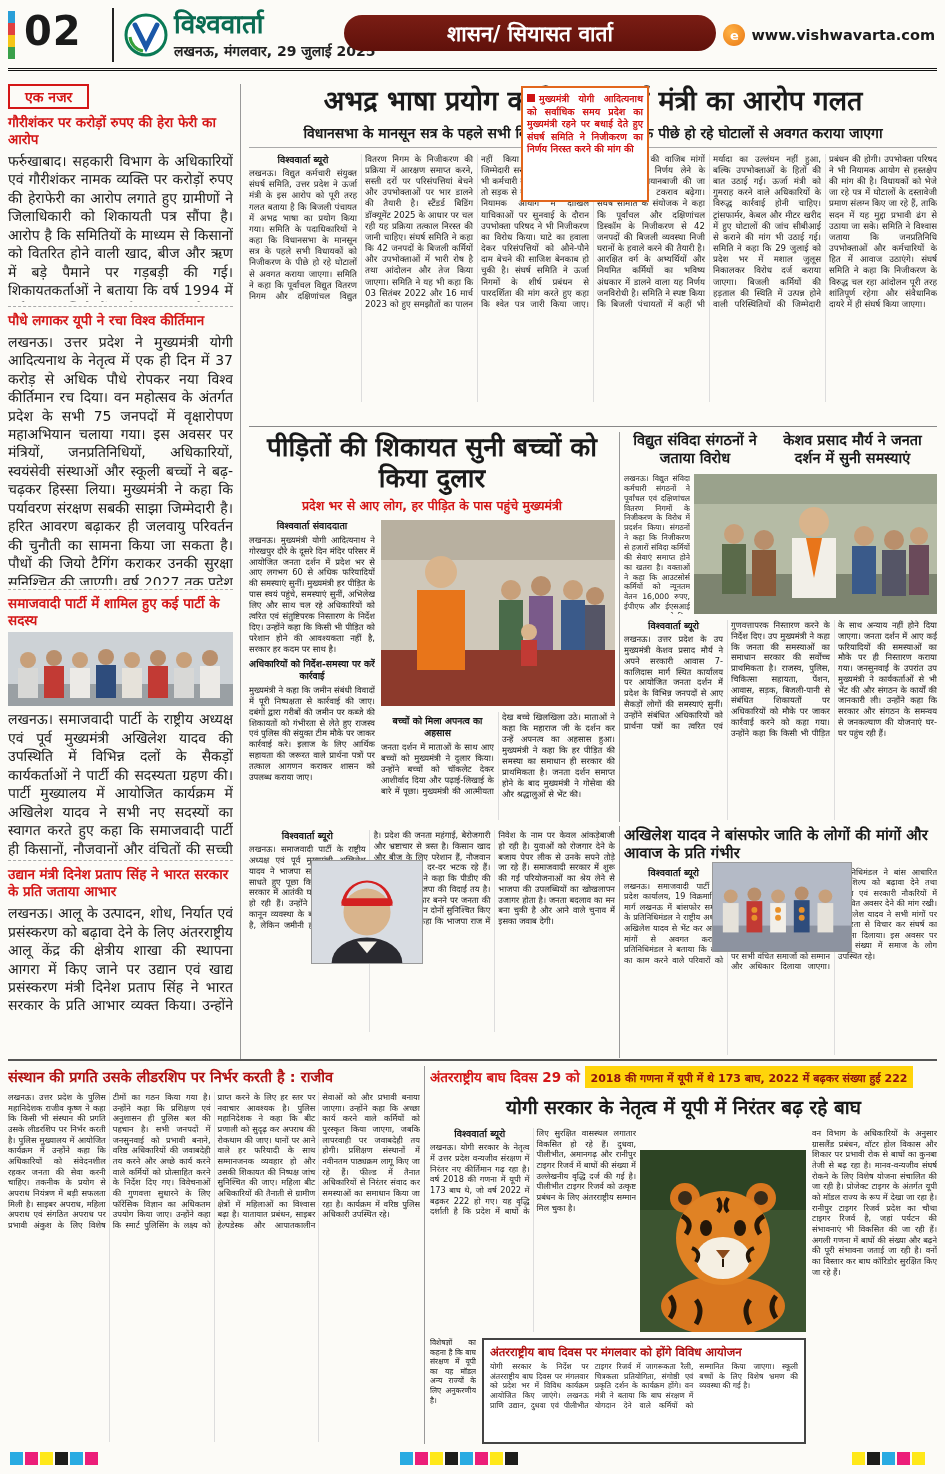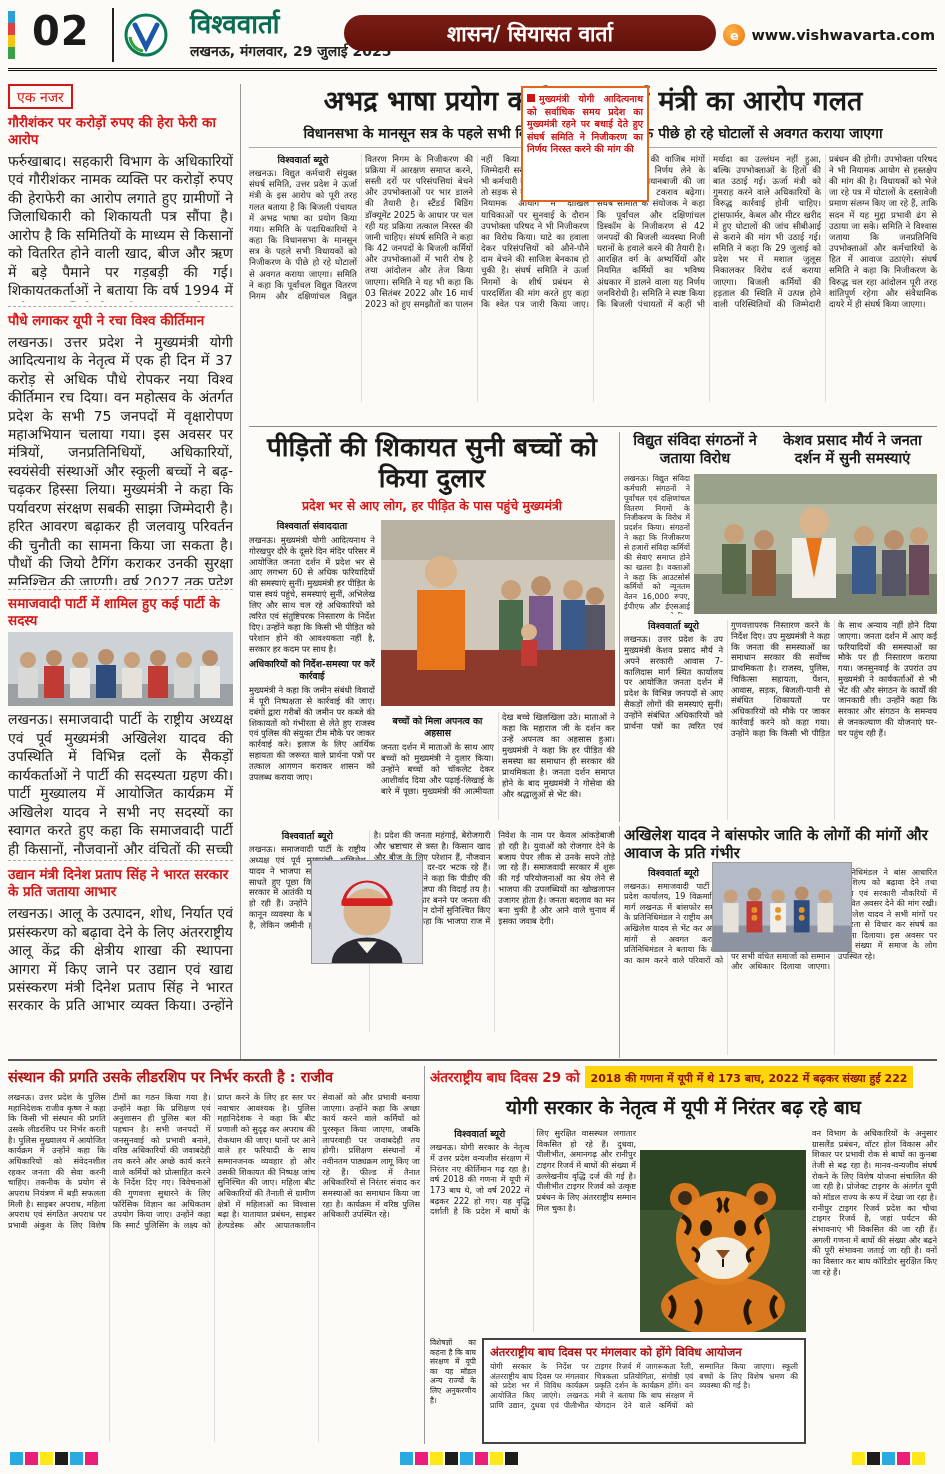--- a/index.html
+++ b/index.html
@@ -7,23 +7,23 @@
   .page {
     position:relative; width:945px; height:1474px; margin:0 auto;
     background:#fcfbf7; color:#1a1a1a;
     font-family:"DejaVu Sans", sans-serif; overflow:hidden;
   }
   
   .header { position:absolute; left:8px; top:6px; width:929px; height:58px; }
   .hdr-colorstrip { position:absolute; left:0; top:5px; width:7px; height:48px; display:flex; flex-direction:column; }
   .hdr-colorstrip span { flex:1; }
   .cs1{background:#2a9fd8}.cs2{background:#e04040}.cs3{background:#f5c518}.cs4{background:#3aa04a}
-  .hdr-pagenum { position:absolute; left:24px; top:2px; font-size:40px; font-weight:bold; letter-spacing:1px; }
+  .hdr-pagenum { position:absolute; left:16px; top:2px; font-size:40px; font-weight:bold; letter-spacing:1px; }
   .hdr-div { position:absolute; left:104px; top:2px; height:54px; border-left:2px solid #222; }
-  .hdr-logo { position:absolute; left:116px; top:4px; display:flex; gap:22px; align-items:center; }
+  .hdr-logo { position:absolute; left:116px; top:4px; display:flex; gap:6px; align-items:center; }
   .logo-badge { width:44px; height:44px; }
   .logo-stack { display:flex; flex-direction:column; }
   .logo-title { font-size:26px; font-weight:bold; color:#0a6b52; line-height:1.1; }
   .logo-date { font-size:14px; font-weight:bold; color:#222; margin-top:2px; }
   .hdr-ribbon { position:absolute; left:336px; top:9px; width:372px; height:36px;
     background:linear-gradient(180deg,#7a1d14,#60110b); border-radius:18px;
     color:#fff; font-size:21px; font-weight:bold; display:flex; align-items:center; justify-content:center; }
   .hdr-site { position:absolute; right:2px; top:18px; display:flex; align-items:center; gap:6px;
     font-weight:bold; font-size:14.5px; }
   .site-globe { width:22px; height:22px; border-radius:50%;
@@ -33,21 +33,21 @@
 
   
   .byline { font-weight:bold; text-align:center; font-size:9.5px; margin-bottom:2px; }
   .jbody { text-align:justify; overflow:hidden; }
   .crosshead { font-weight:bold; font-size:9.2px; text-align:center; margin:3px 0; }
 
   
   .sidebar { position:absolute; left:8px; top:84px; width:233px; height:976px;
     padding-right:7px; border-right:1px solid #999; }
   .sb-label { display:inline-block; border:2px solid #d41717; color:#d41717;
-    font-weight:normal; font-size:14px; padding:1px 7px; margin-bottom:5px; }
+    font-weight:bold; font-size:14px; padding:1px 15px; margin-bottom:5px; }
   .sb-art { border-top:1px dashed #aaa; padding:5px 0 4px; }
   .sb-art.first { border-top:none; padding-top:0; }
   .sb-h { color:#d41717; font-weight:bold; font-size:13.5px; line-height:1.25; margin-bottom:4px; }
   .sb-b { font-size:14px; line-height:1.32; }
   .sb-b.h150 { height:150px; } .sb-b.h252 { height:252px; } .sb-b.h146 { height:146px; } .sb-b.h112 { height:112px; }
   .sb-photo { width:100%; height:74px; margin:2px 0 4px; background:#cfd3d8; }
 
   
   .lead { position:absolute; left:249px; top:84px; width:688px; height:338px; }
   .lead-h { font-size:27px; font-weight:bold; text-align:center; white-space:nowrap; overflow:hidden; line-height:1.25; }

